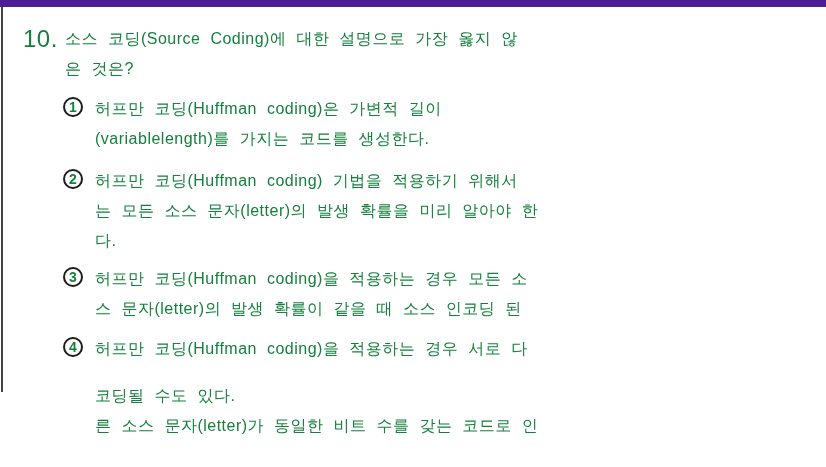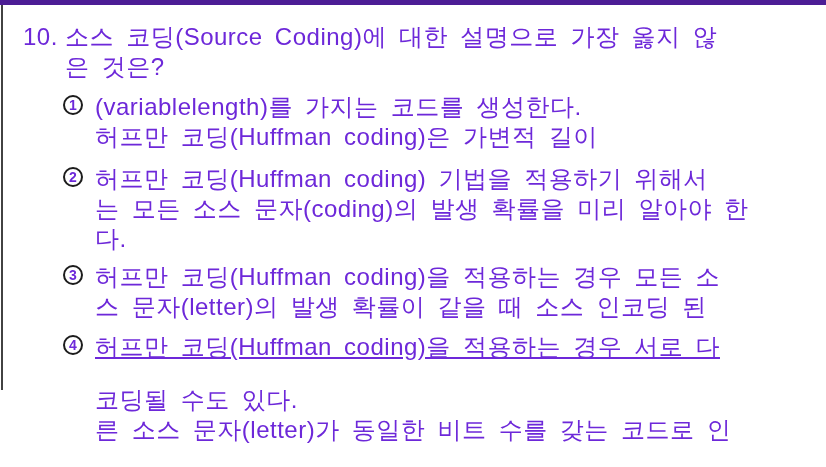--- a/index.html
+++ b/index.html
@@ -7,22 +7,22 @@
     padding: 0;
     background: #ffffff;
   }
   .page {
     position: relative;
     width: 826px;
     height: 467px;
     background: #ffffff;
     overflow: hidden;
     font-family: "Liberation Sans", "DejaVu Sans", sans-serif;
-    color: #6d28d9;
-    border-top: 5px solid #4c1d95;
+    color: #15803d;
+    border-top: 7px solid #4c1d95;
     box-sizing: border-box;
   }
   .left-rule {
     position: absolute;
     left: 1px;
     top: 0;
     width: 2px;
     height: 385px;
     background: #424242;
   }
@@ -69,29 +69,28 @@
     font-size: 14px;
     font-weight: bold;
     line-height: 1;
     box-sizing: border-box;
   }
   .text-col {
     flex: 1 1 auto;
     min-width: 0;
   }
   .line {
-    font-size: 24px;
+    font-size: 16px;
     line-height: 30px;
     white-space: nowrap;
     word-spacing: 5px;
     letter-spacing: 0.5px;
   }
   .gap-after {
-    margin-bottom: 23px;
-    text-decoration: underline;
+    margin-bottom: 17px;
   }
 </style>
 </head>
 <body>
 
 <div class="page">
   <div class="left-rule"></div>
 
   <div class="content">
 
@@ -101,32 +100,32 @@
         <div class="line">소스 코딩(Source Coding)에 대한 설명으로 가장 옳지 않</div>
         <div class="line">은 것은?</div>
       </div>
     </div>
 
     <div class="block opt-block opt-1">
       <div class="marker-cell">
         <div class="circle">1</div>
       </div>
       <div class="text-col">
+        <div class="line">허프만 코딩(Huffman coding)은 가변적 길이</div>
         <div class="line">(variablelength)를 가지는 코드를 생성한다.</div>
-        <div class="line">허프만 코딩(Huffman coding)은 가변적 길이</div>
       </div>
     </div>
 
     <div class="block opt-block opt-2">
       <div class="marker-cell">
         <div class="circle">2</div>
       </div>
       <div class="text-col">
         <div class="line">허프만 코딩(Huffman coding) 기법을 적용하기 위해서</div>
-        <div class="line">는 모든 소스 문자(coding)의 발생 확률을 미리 알아야 한</div>
+        <div class="line">는 모든 소스 문자(letter)의 발생 확률을 미리 알아야 한</div>
         <div class="line">다.</div>
       </div>
     </div>
 
     <div class="block opt-block opt-3">
       <div class="marker-cell">
         <div class="circle">3</div>
       </div>
       <div class="text-col">
         <div class="line">허프만 코딩(Huffman coding)을 적용하는 경우 모든 소</div>

